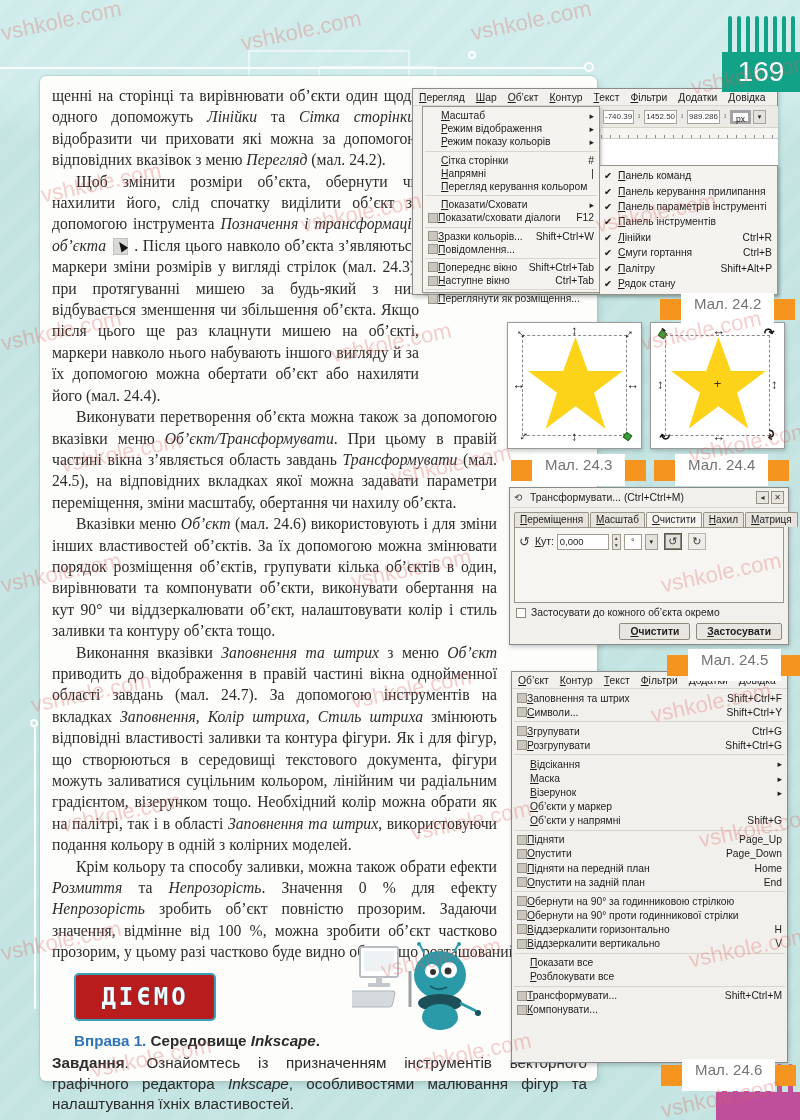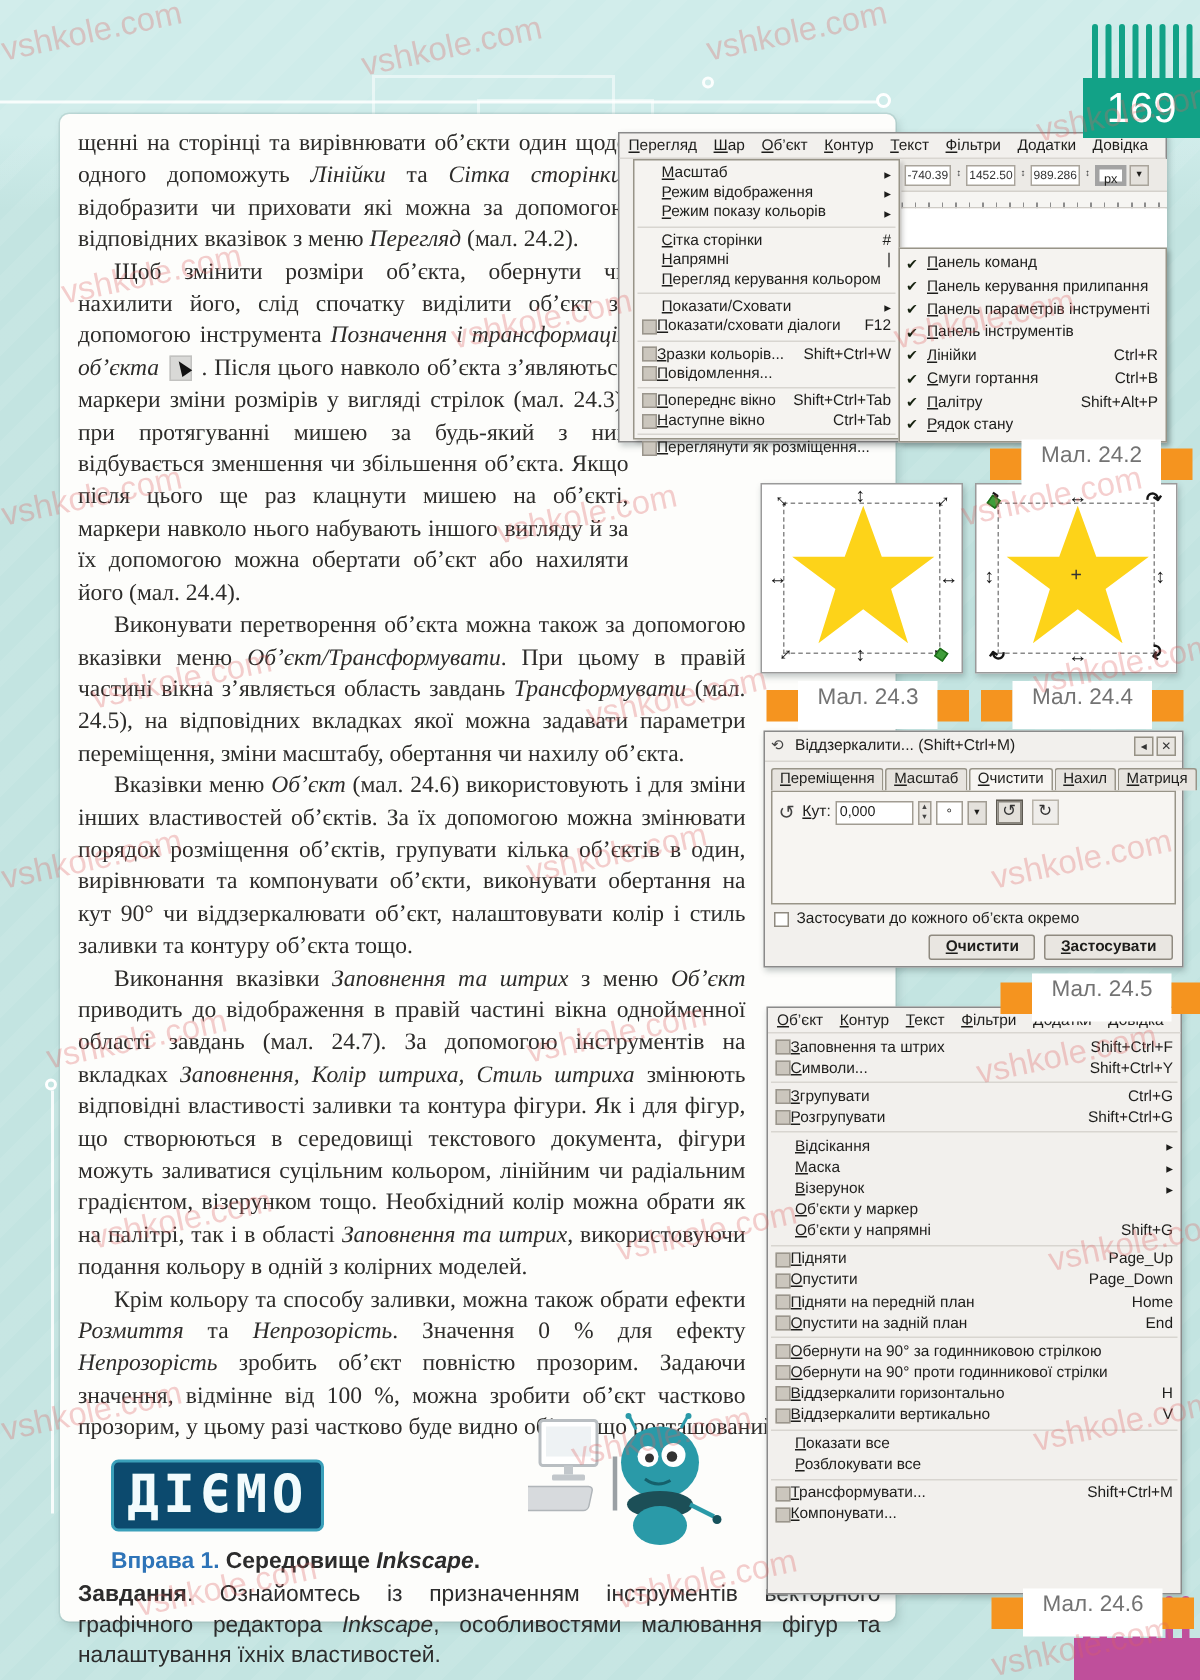--- a/index.html
+++ b/index.html
@@ -43,23 +43,23 @@
   .spacerA { float:right; width:168px; height:306px; }
   .spacerB { float:right; clear:right; width:90px; height:540px; }
   .inl-icon { display:inline-block; width:15px; height:17px; background:#d9d9d7; border:1px solid #c2c2c0;
     vertical-align:-4px; position:relative; margin:0 2px; }
   .inl-icon::after { content:""; position:absolute; left:4px; top:2px; width:0; height:0;
     border-left:4px solid transparent; border-right:4px solid transparent; border-bottom:10px solid #111;
     transform:rotate(-35deg); }
 
   
   .bottom { position:relative; margin-top:6px; font-family:"Liberation Sans", sans-serif; }
-  .diemo { display:inline-block; margin-left:22px; margin-top:4px; width:142px; height:48px; background:#0c4a6e;
+  .diemo { display:inline-block; margin-left:22px; margin-top:4px; width:142px; height:48px; background:#b91c1c;
     border-radius:5px; border:2px solid #3aa0ba; color:#f2fbfd; text-align:center;
-    font-family:"DejaVu Sans Mono", monospace; font-size:35px; font-weight:bold; letter-spacing:3px; line-height:44px;
+    font-family:"DejaVu Sans Mono", monospace; font-size:24px; font-weight:bold; letter-spacing:3px; line-height:44px;
     text-shadow:0 0 1px #0c5468; }
   .exercise { margin-top:10px; font-size:15.2px; line-height:20.5px; color:#2c2c2c; text-align:justify; }
   .ex-title { margin-bottom:2px; }
   
   .robot-wrap { position:absolute; right:105px; top:-28px; width:130px; height:92px; }
 
   
   #wm { position:absolute; inset:0; z-index:40; pointer-events:none; }
   .wm { position:absolute; color:rgba(222,96,96,.30); font-size:22px; white-space:nowrap;
     transform:rotate(-12deg); font-family:"Liberation Sans", sans-serif; }
@@ -403,21 +403,21 @@
       <span class="handle" style="left: 61px; top: 108px; transform: rotate(0deg);">↔</span>
       <span class="handle" style="left: 4px; top: 56px; transform: rotate(90deg);">↔</span>
       <span class="handle" style="left: 118px; top: 56px; transform: rotate(90deg);">↔</span>
       <span class="handle" style="left: 8px; top: 106px; transform: rotate(170deg);">↷</span>
       <span class="handle" style="left: 113px; top: 106px; transform: rotate(80deg);">↷</span>
     </div>
 
   <div class="shot" id="fig245">
     <div class="titlebar">
       <span class="ticon">⟲</span>
-      <span class="ttext">Віддзеркалити... (Shift+Ctrl+M)</span>
+      <span class="ttext">Трансформувати... (Ctrl+Ctrl+M)</span>
       <span class="tbtn">◂</span>
       <span class="tbtn">✕</span>
     </div>
     <div class="tabs">
         <span class="tab">Переміщення</span>
         <span class="tab">Масштаб</span>
         <span class="tab active">Очистити</span>
         <span class="tab">Нахил</span>
         <span class="tab">Матриця</span>
       </div>

